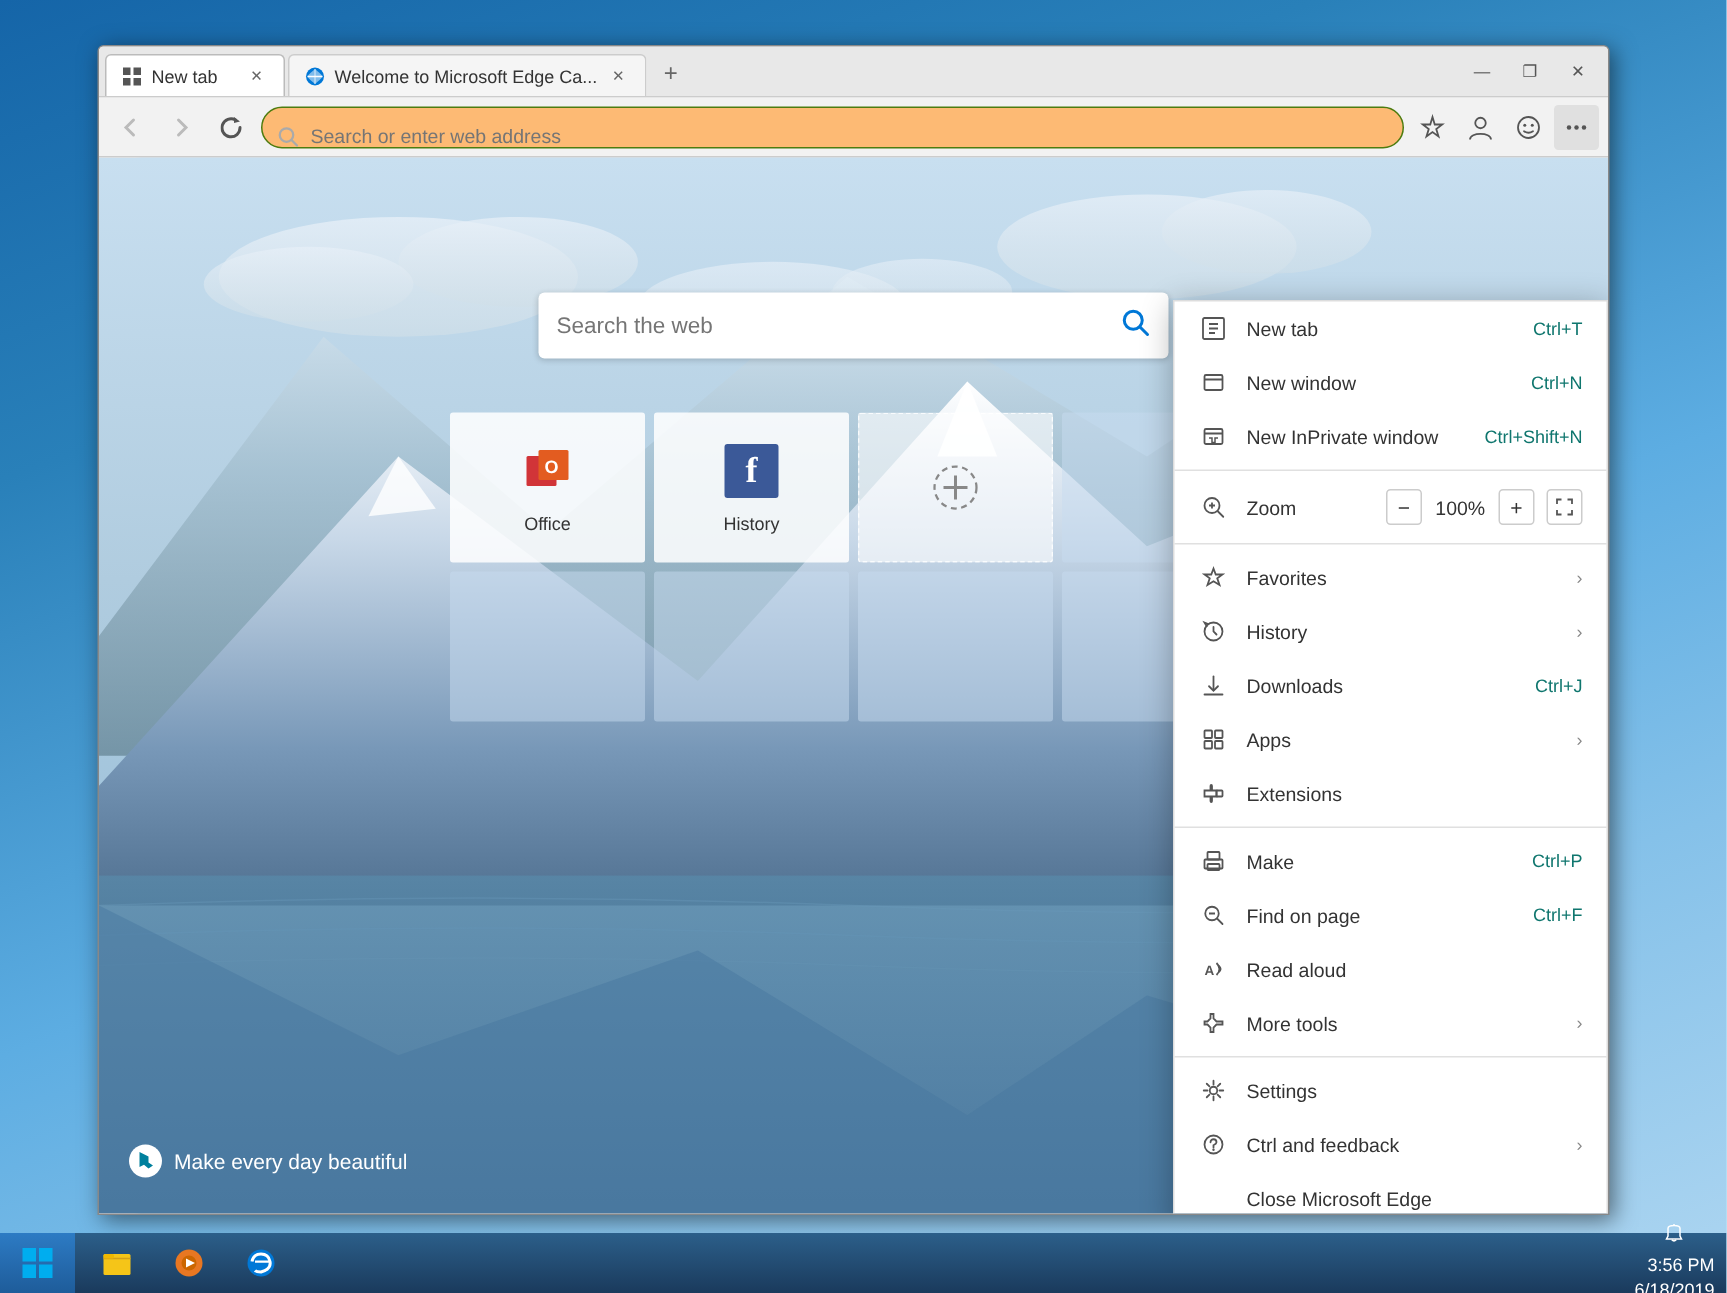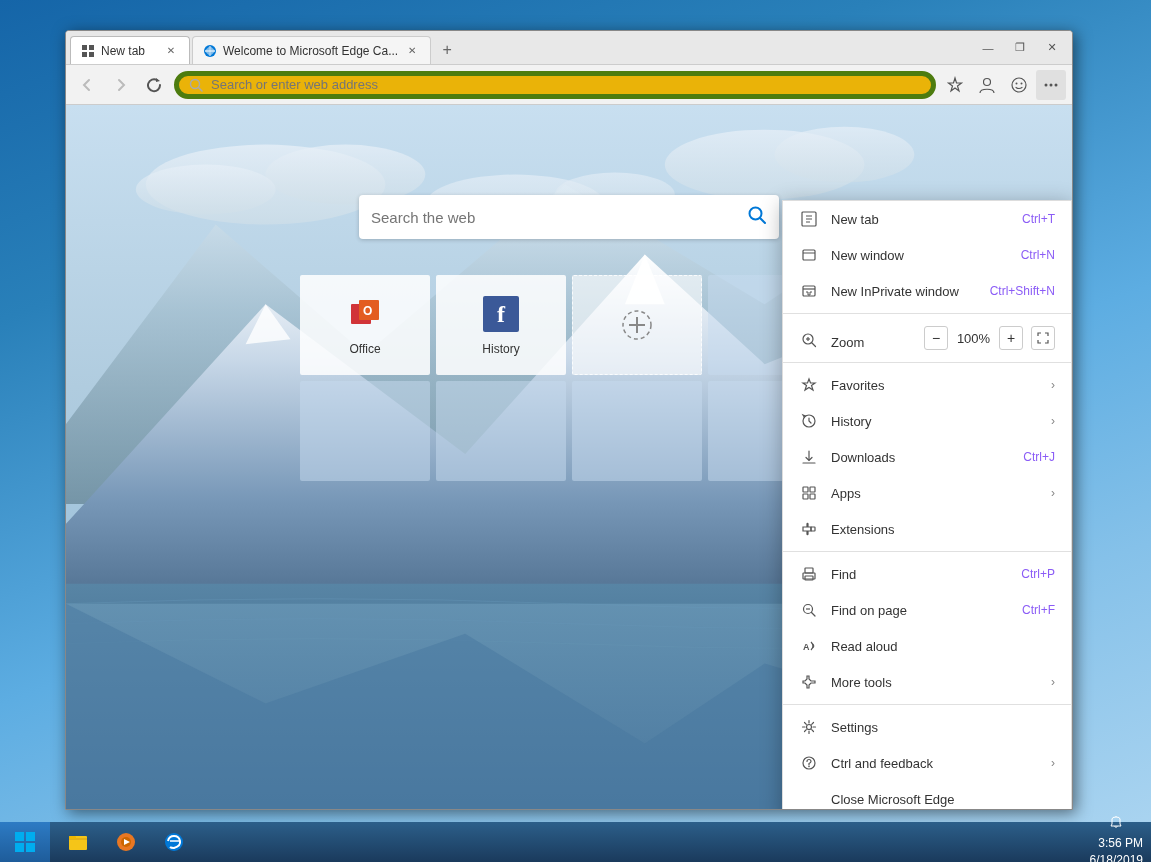--- a/index.html
+++ b/index.html
@@ -222,25 +222,25 @@
     }
 
     .nav-btn.disabled {
       color: #bbb;
       cursor: default;
     }
 
     .address-bar {
       flex: 1;
       height: 28px;
-      background: #eab308;
-      border: 5px solid #4d7c0f;
+      background: #fdba74;
+      border: 1px solid #4d7c0f;
       border-radius: 14px;
       display: flex;
-      align-items: center;
+      align-items: flex-end;
       padding: 0 10px;
       gap: 8px;
       font-size: 13px;
       color: #555;
     }
 
     .address-bar input {
       border: none;
       outline: none;
       flex: 1;
@@ -459,40 +459,40 @@
       align-items: center;
       justify-content: center;
       flex-shrink: 0;
     }
 
     .menu-item-label {
       flex: 1;
     }
 
     .menu-item-shortcut {
-      color: #8b5cf6;
+      color: #0f766e;
       font-size: 12px;
       margin-left: 20px;
     }
 
     .menu-item-arrow {
       color: #888;
       font-size: 12px;
     }
 
     .menu-divider {
       height: 1px;
       background: #e0e0e0;
       margin: 4px 0;
     }
 
     
     .zoom-control {
       display: flex;
-      align-items: flex-end;
+      align-items: center;
       padding: 8px 16px;
       gap: 0;
       font-size: 13px;
       color: #333;
     }
 
     .zoom-label {
       width: 20px;
       height: 20px;
       margin-right: 12px;
@@ -755,20 +755,28 @@
 
           <div class="tile empty"></div>
 
           <div class="tile empty"></div>
           <div class="tile empty"></div>
           <div class="tile empty"></div>
           <div class="tile empty"></div>
         </div>
 
         <div class="bing-bar">
+          <div class="bing-logo">
+            <div class="bing-logo-icon">
+              <svg width="16" height="16" viewBox="0 0 16 16">
+                <path d="M4 2 L4 12 L7 10.5 L10 13 L13 11 L10 9 L10 5 Z" fill="#00809d"></path>
+              </svg>
+            </div>
+            <span>Make every day beautiful</span>
+          </div>
           <div class="news-btn">
             <span>↓</span>
             <span>Personalized news &amp; more</span>
           </div>
         </div>
       </div>
 
       <div class="context-menu">
 
         <div class="menu-item">
@@ -897,21 +905,21 @@
         <div class="menu-divider"></div>
 
         <div class="menu-item">
           <div class="menu-item-icon">
             <svg width="16" height="16" viewBox="0 0 16 16">
               <rect x="4" y="2" width="8" height="5" rx="0.5" stroke="#555" stroke-width="1.2" fill="none"></rect>
               <rect x="2" y="7" width="12" height="6" rx="0.5" stroke="#555" stroke-width="1.2" fill="none"></rect>
               <rect x="4" y="10" width="8" height="4" rx="0.5" stroke="#555" stroke-width="1.2" fill="none"></rect>
             </svg>
           </div>
-          <span class="menu-item-label">Find</span>
+          <span class="menu-item-label">Make</span>
           <span class="menu-item-shortcut">Ctrl+P</span>
         </div>
 
         <div class="menu-item">
           <div class="menu-item-icon">
             <svg width="16" height="16" viewBox="0 0 16 16">
               <circle cx="7" cy="7" r="4.5" stroke="#555" stroke-width="1.2" fill="none"></circle>
               <line x1="10.5" y1="10.5" x2="14" y2="14" stroke="#555" stroke-width="1.2" stroke-linecap="round"></line>
               <line x1="5" y1="7" x2="9" y2="7" stroke="#555" stroke-width="1.2"></line>
             </svg>

